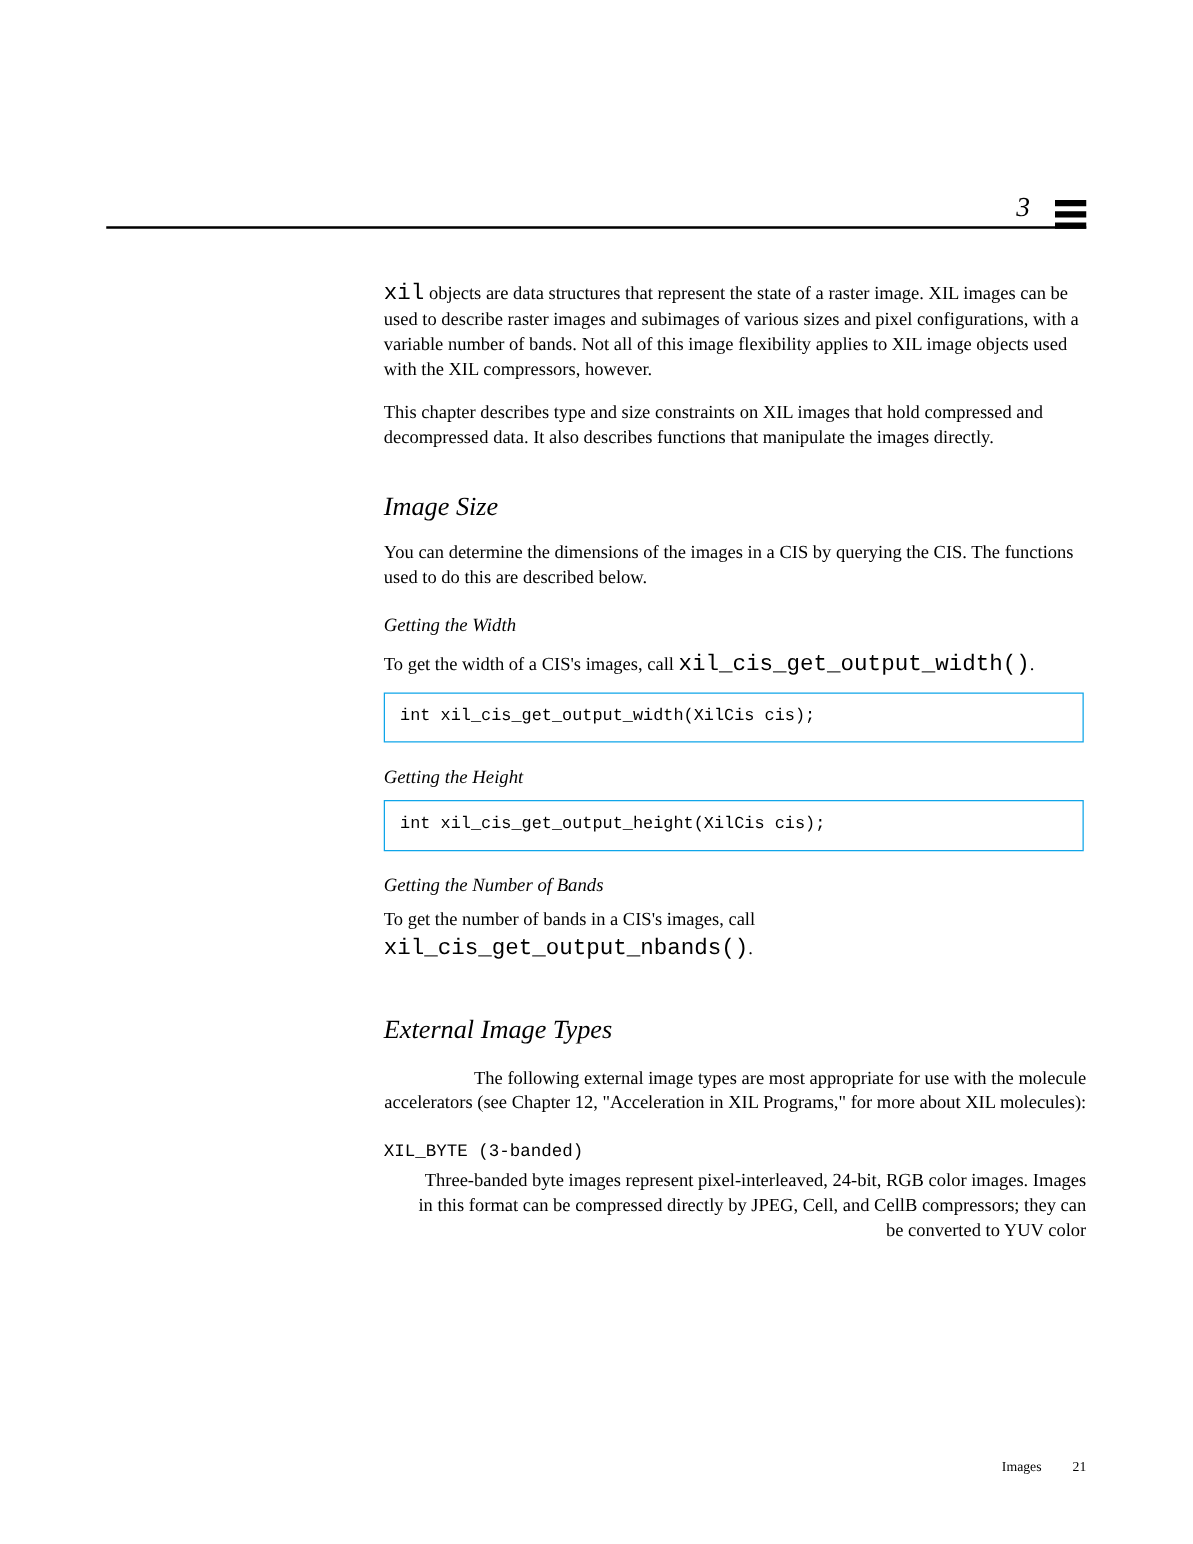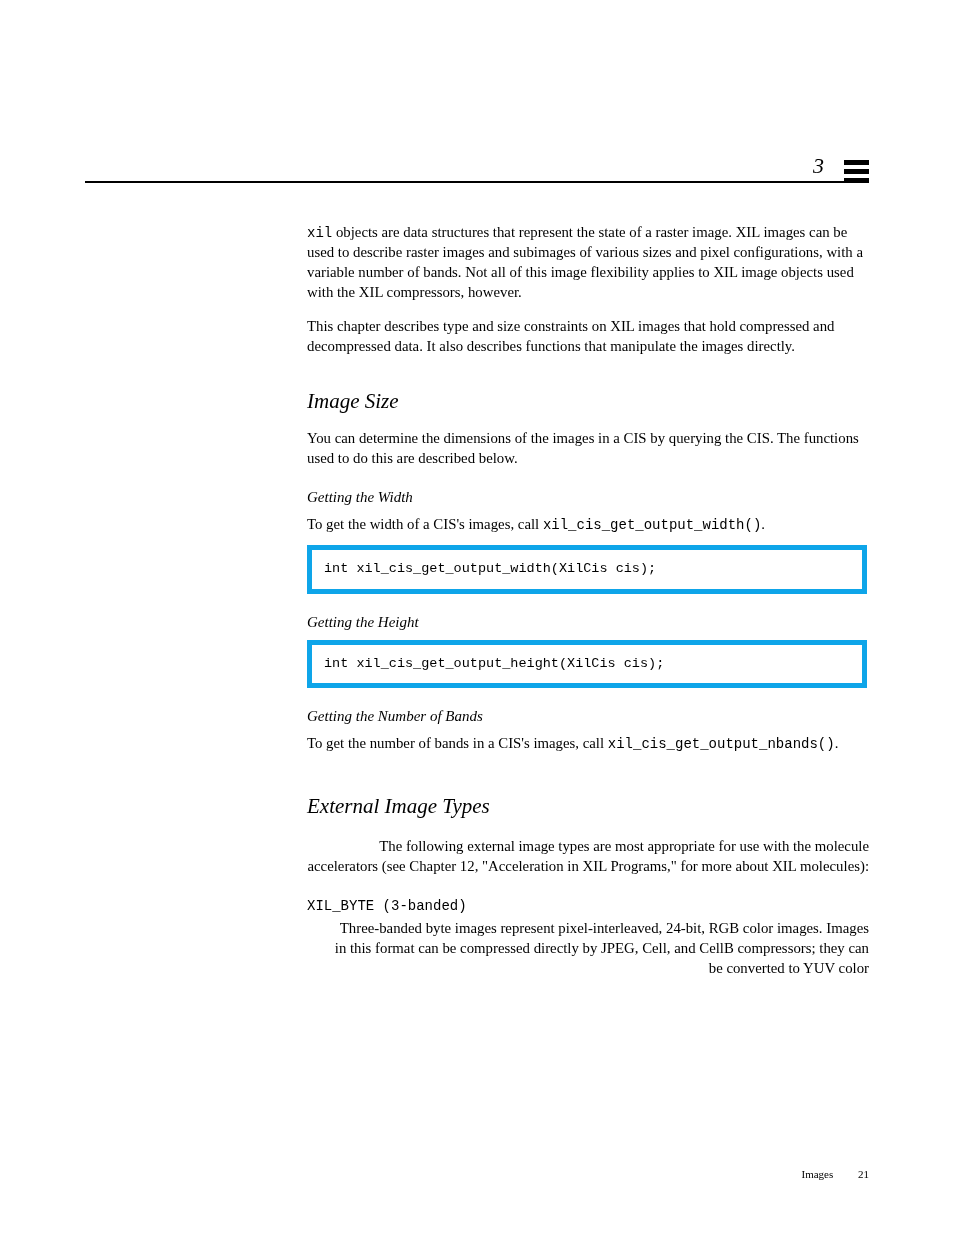--- a/index.html
+++ b/index.html
@@ -43,50 +43,50 @@
 
   .body {
     margin-top: 40px;
     margin-left: 222px;   
     font-size: 14.8px;
     line-height: 1.35;
   }
 
   .lead-label {
     font-family: "Courier New", Courier, monospace;
-    font-size: 14px;
+    font-size: 18px;
   }
   .para { margin: 0 0 14px 0; }
   .tight { margin-bottom: 10px; }
 
   .section-title {
     font-style: italic;
     font-size: 21px;
     margin: 30px 0 14px 0;
   }
   .subhead {
     font-style: italic;
     font-size: 15px;
     margin: 18px 0 8px 0;
   }
 
   .codebox {
-    border: 5px solid #0ea5e9;
+    border: 1px solid #0ea5e9;
     padding: 10px 12px;
     font-family: "Courier New", Courier, monospace;
     font-size: 13.5px;
     white-space: pre;
     margin: 6px 0 4px 0;
     width: 560px;
     box-sizing: border-box;
   }
 
   code.inline {
     font-family: "Courier New", Courier, monospace;
-    font-size: 14px;
+    font-size: 18px;
   }
 
   .ext-heading {
     font-style: italic;
     font-size: 21px;
     margin: 38px 0 16px 0;
   }
   .ext-para {
     font-size: 14.8px;
     line-height: 1.35;

